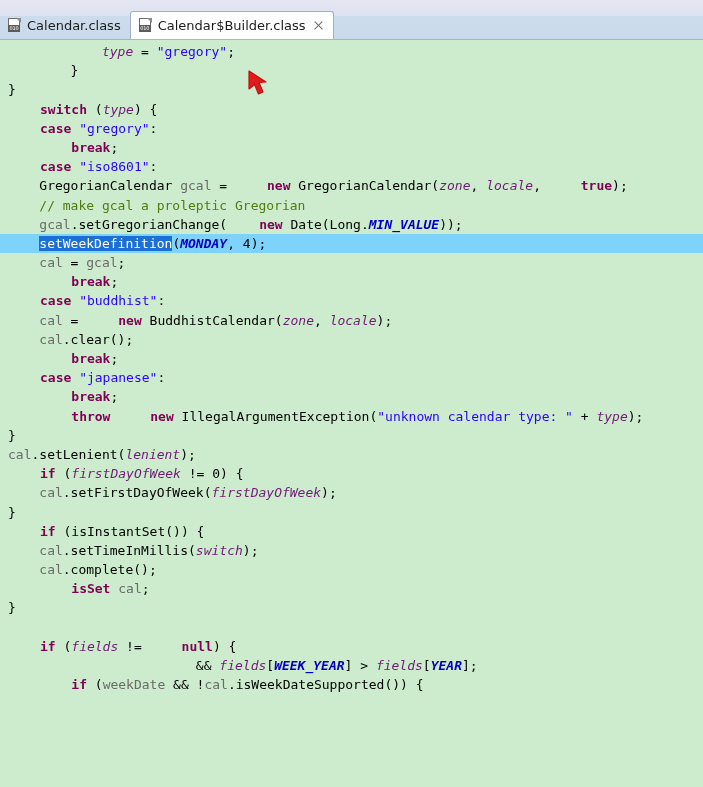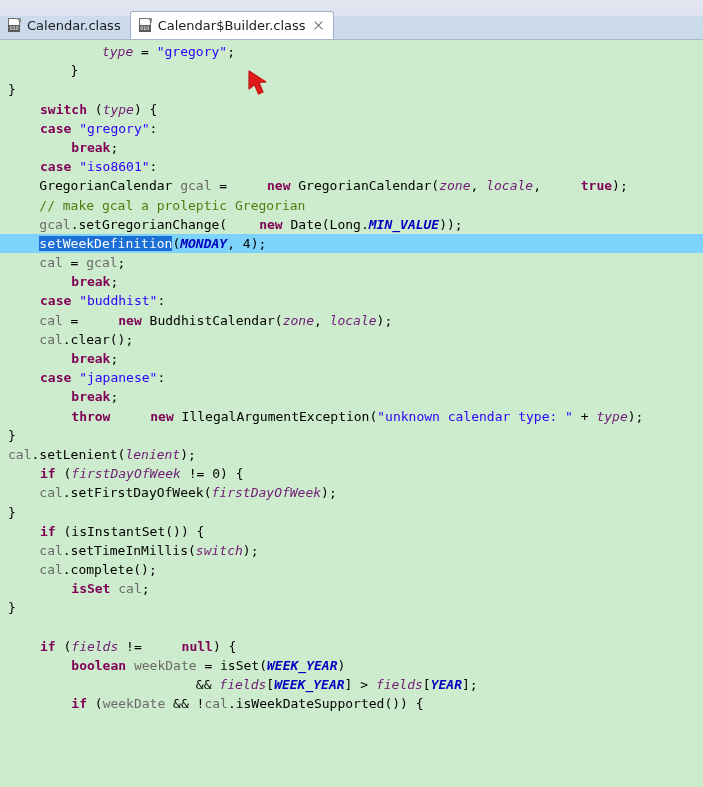--- a/index.html
+++ b/index.html
@@ -198,20 +198,19 @@
     <div class="line"><span class="kw">if</span><span class="pln"> (</span><span class="fld">firstDayOfWeek</span><span class="pln"> != 0) {</span></div>
     <div class="line"><span class="pln">    </span><span class="loc">cal</span><span class="pln">.setFirstDayOfWeek(</span><span class="fld">firstDayOfWeek</span><span class="pln">);</span></div>
     <div class="line"><span class="pln">}</span></div>
     <div class="line"><span class="kw">if</span><span class="pln"> (isInstantSet()) {</span></div>
     <div class="line"><span class="pln">    </span><span class="loc">cal</span><span class="pln">.setTimeInMillis(</span><span class="fld">switch</span><span class="pln">);</span></div>
     <div class="line"><span class="pln">    </span><span class="loc">cal</span><span class="pln">.complete();</span></div>
     <div class="line"><span class="pln">    </span><span class="kw">isSet</span><span class="pln"> </span><span class="loc">cal</span><span class="pln">;</span></div>
     <div class="line"><span class="pln">}</span></div>
     <div class="line"><span class="pln"></span></div>
     <div class="line"><span class="kw">if</span><span class="pln"> (</span><span class="fld">fields</span><span class="pln"> != </span><span class="kw">null</span><span class="pln">) {</span></div>
-    <div class="line"><span class="pln">    </span><span class="kw">boolean</span><span class="pln"> </span><span class="loc">weekDate</span><span class="pln"> = isSet(</span><span class="stat">WEEK_YEAR</span><span class="pln">)</span></div>
     <div class="line"><span class="pln">                        &amp;&amp; </span><span class="fld">fields</span><span class="pln">[</span><span class="stat">WEEK_YEAR</span><span class="pln">] &gt; </span><span class="fld">fields</span><span class="pln">[</span><span class="stat">YEAR</span><span class="pln">];</span></div>
     <div class="line"><span class="pln">    </span><span class="kw">if</span><span class="pln"> (</span><span class="loc">weekDate</span><span class="pln"> &amp;&amp; !</span><span class="loc">cal</span><span class="pln">.isWeekDateSupported()) {</span></div>
     <svg class="cursor-arrow" viewBox="0 0 26 32" xmlns="http://www.w3.org/2000/svg">
     <path d="M3 2 L3 20 L8.5 15.5 L12.5 25 L17 23 L13 13.5 L20 13 Z" fill="#e01b1b" stroke="#c41010" stroke-width="1.2" stroke-linejoin="round"></path>
   </svg>
 
 </div>
 
 </body></html>

